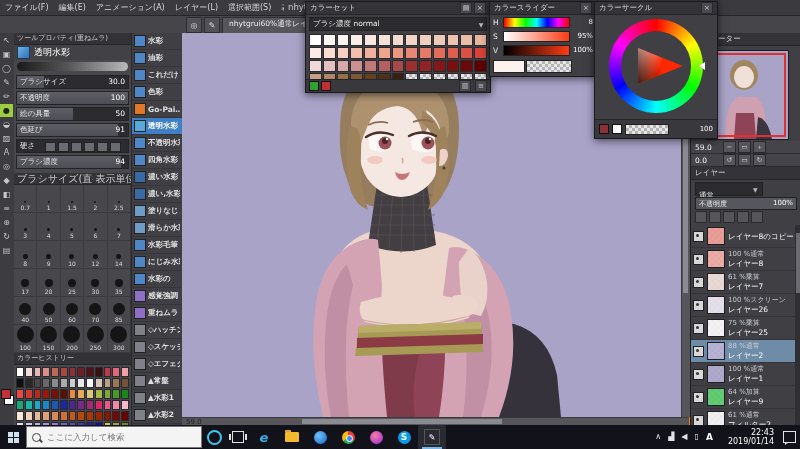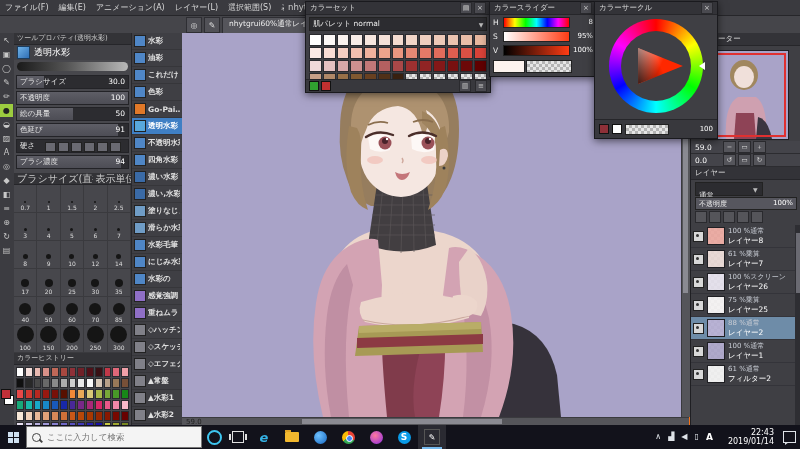--- a/index.html
+++ b/index.html
@@ -209,21 +209,21 @@
       <div class="strip-icon">⊕</div>
       <div class="strip-icon">↻</div>
       <div class="strip-icon">▤</div>
     </div>
   <div class="fgbg" style="position:absolute;left:1px;bottom:42px;z-index:5;">
     <span class="bgc" style="background: rgb(255, 255, 255);"></span>
     <span class="fgc" style="background: rgb(194, 48, 56);"></span>
   </div>
 
   <div class="params">
-    <div class="phead">ツールプロパティ(透明水彩)</div>
+    <div class="phead">ツールプロパティ(重ねムラ)</div>
     <div class="toolrow">
       <span class="ticon-big"></span>
       <span class="tname">透明水彩</span>
     </div>
     <div class="strokeprev"></div>
     <div class="sliders">
         <div class="srow">
           <div class="sfill" style="width: 24%;"></div>
           <span class="slab">ブラシサイズ</span>
           <span class="sval">30.0</span>
@@ -627,21 +627,21 @@
     <span class="hthumb"></span>
   </div>
 
   <div class="fpanel cset">
     <div class="ptitle">
       <span class="pt">カラーセット</span>
       <span class="pbtn">▤</span>
       <span class="pbtn">×</span>
     </div>
     <div class="cs-drop">
-      <span class="dval">肌パレット normal</span>
+      <span class="dval">ブラシ濃度 normal</span>
       <span class="dar">▼</span>
     </div>
     <div class="cs-grid">
         <span style="background: rgb(255, 255, 255);"></span>
         <span style="background: rgb(253, 249, 247);"></span>
         <span style="background: rgb(251, 243, 239);"></span>
         <span style="background: rgb(249, 237, 231);"></span>
         <span style="background: rgb(247, 231, 223);"></span>
         <span style="background: rgb(245, 225, 215);"></span>
         <span style="background: rgb(243, 219, 207);"></span>
@@ -782,20 +782,30 @@
       <span></span>
       <span></span>
       <span></span>
       <span></span>
       <span></span>
     </div>
     <div class="llist" style="top:192px;">
         <div class="lrow">
           <span class="leye"></span>
           <span class="lthumb checker">
+            <span style="display: block; width: 100%; height: 100%; background: rgb(232, 152, 144); opacity: 0.92;"></span>
+          </span>
+          <div class="ltxt">
+            <div class="linfo"></div>
+            <div class="lname">レイヤー8のコピー</div>
+          </div>
+        </div>
+        <div class="lrow">
+          <span class="leye"></span>
+          <span class="lthumb checker">
             <span style="display: block; width: 100%; height: 100%; background: rgb(234, 167, 158); opacity: 0.92;"></span>
           </span>
           <div class="ltxt">
             <div class="linfo">100 %通常</div>
             <div class="lname">レイヤー8</div>
           </div>
         </div>
         <div class="lrow">
           <span class="leye"></span>
           <span class="lthumb checker">
@@ -842,20 +852,30 @@
             <span style="display: block; width: 100%; height: 100%; background: rgb(170, 164, 200); opacity: 0.92;"></span>
           </span>
           <div class="ltxt">
             <div class="linfo">100 %通常</div>
             <div class="lname">レイヤー1</div>
           </div>
         </div>
         <div class="lrow">
           <span class="leye"></span>
           <span class="lthumb checker">
+            <span style="display: block; width: 100%; height: 100%; background: rgb(87, 201, 106); opacity: 0.92;"></span>
+          </span>
+          <div class="ltxt">
+            <div class="linfo">64 %加算</div>
+            <div class="lname">レイヤー9</div>
+          </div>
+        </div>
+        <div class="lrow">
+          <span class="leye"></span>
+          <span class="lthumb checker">
             <span style="display: block; width: 100%; height: 100%; background: rgb(240, 240, 240); opacity: 0.92;"></span>
           </span>
           <div class="ltxt">
             <div class="linfo">61 %通常</div>
             <div class="lname">フィルター2</div>
           </div>
         </div>
       </div>
     <div class="lscroll" style="top:192px;">
         <span></span>

